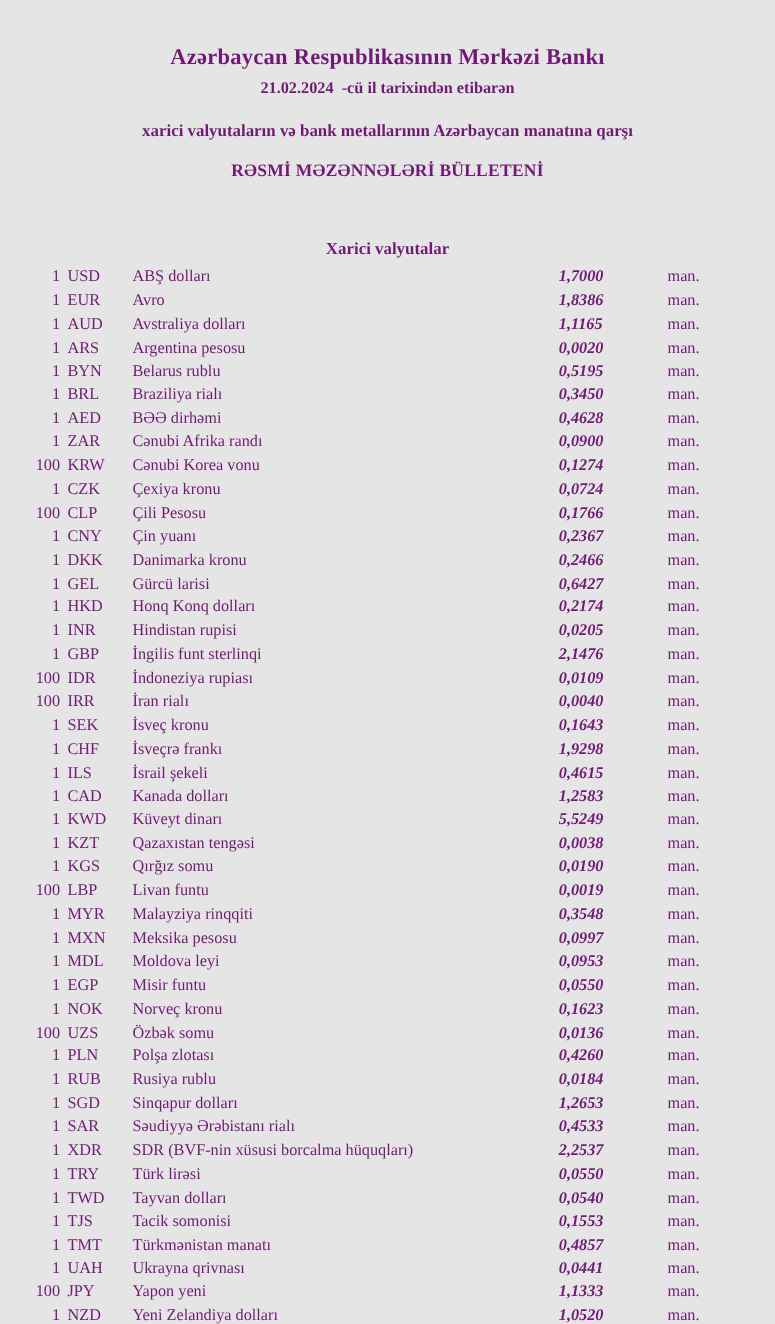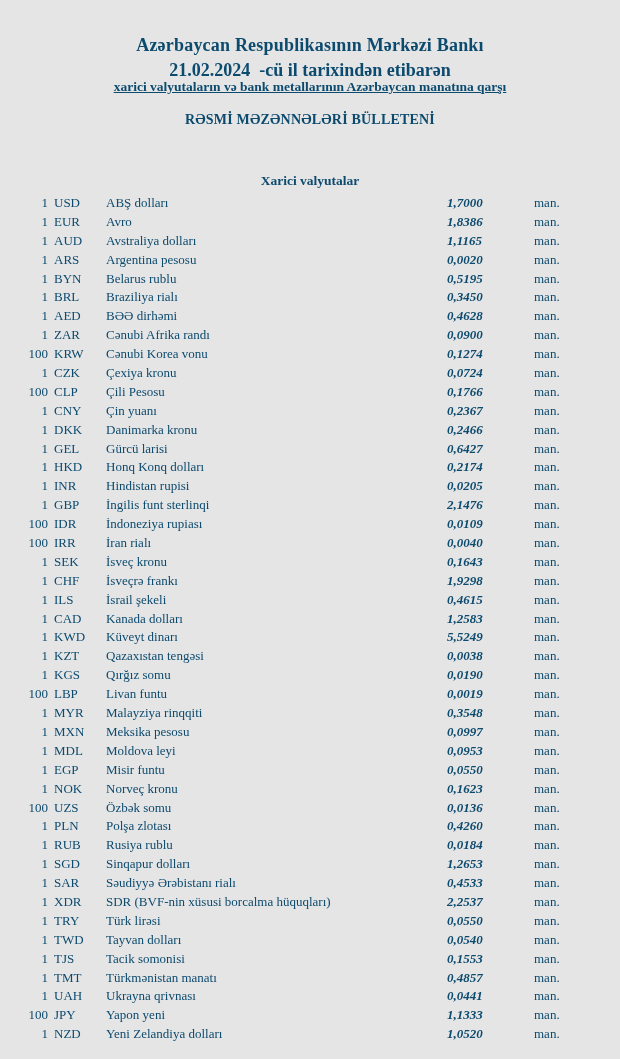--- a/index.html
+++ b/index.html
@@ -2,44 +2,43 @@
 <html><head>
 <meta charset="utf-8">
 <style>
   * { margin: 0; padding: 0; box-sizing: border-box; }
   html, body { background: #e5e5e5; }
   .page {
     position: relative;
     width: 620px;
     height: 1059px;
     background: #e5e5e5;
-    color: #0c4a6e;
+    color: #701a75;
     font-family: "Liberation Serif", "DejaVu Serif", serif;
     overflow: hidden;
   }
   .header { text-align: center; padding-top: 34px; }
   .doc-title {
     font-size: 18px;
     font-weight: bold;
     line-height: 22px;
     letter-spacing: 0.2px;
   }
   .date-line {
     margin-top: 6px;
-    font-size: 18px;
+    font-size: 13px;
     font-weight: bold;
     line-height: 16px;
     white-space: pre-wrap;
   }
   .subtitle {
-    margin-top: 0;
+    margin-top: 18px;
     font-size: 13.5px;
     font-weight: bold;
     line-height: 17px;
-    text-decoration: underline;
   }
   .bulletin-title {
     margin-top: 16px;
     font-size: 14px;
     font-weight: bold;
     line-height: 17px;
     letter-spacing: 0.2px;
   }
   .section-title {
     margin-top: 44px;

